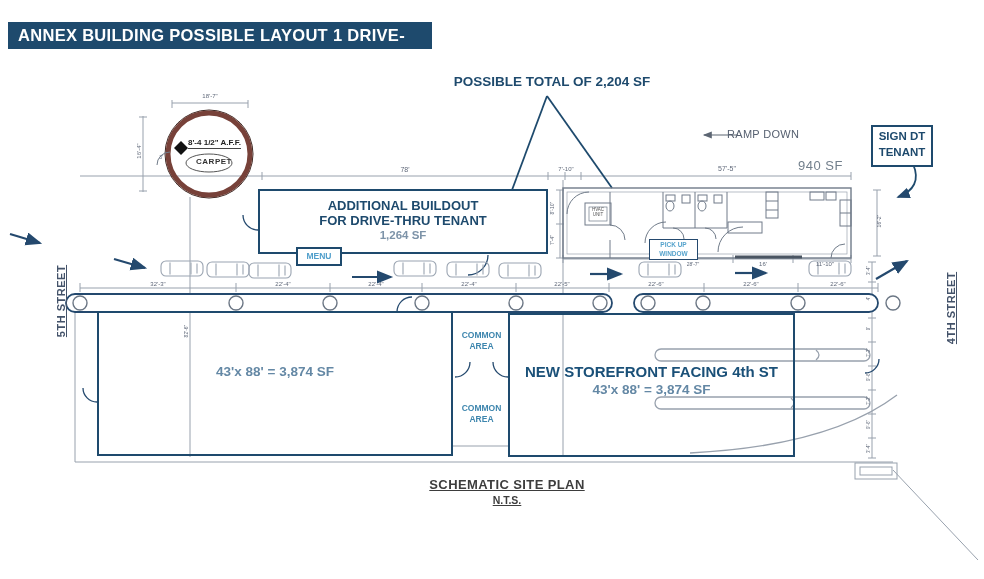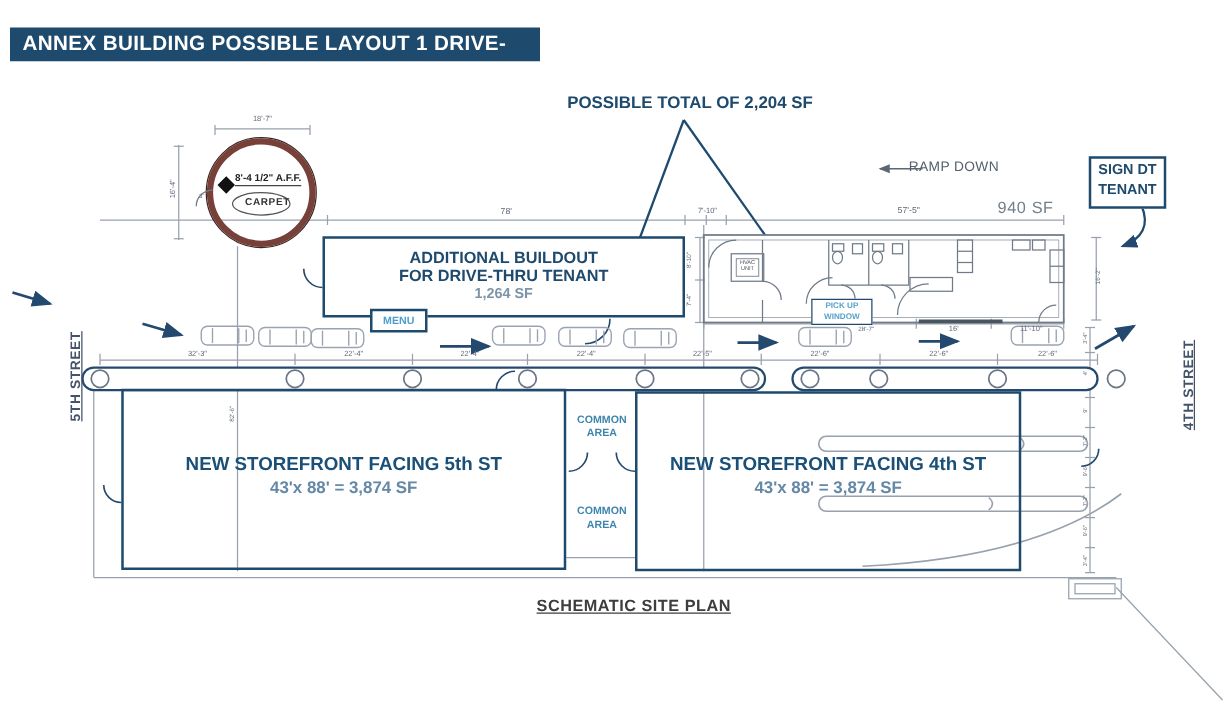--- a/index.html
+++ b/index.html
@@ -285,24 +285,23 @@
   <div class="dim" style="left:136px;top:281px;width:44px;">32'-3"</div>
   <div class="dim" style="left:261px;top:281px;width:44px;">22'-4"</div>
   <div class="dim" style="left:354px;top:281px;width:44px;">22'-4"</div>
   <div class="dim" style="left:447px;top:281px;width:44px;">22'-4"</div>
   <div class="dim" style="left:540px;top:281px;width:44px;">22'-5"</div>
   <div class="dim" style="left:634px;top:281px;width:44px;">22'-6"</div>
   <div class="dim" style="left:729px;top:281px;width:44px;">22'-6"</div>
   <div class="dim" style="left:816px;top:281px;width:44px;">22'-6"</div>
 
   <div class="store-box" style="left:97px;top:311px;width:356px;height:145px;padding-top:50px;">
-    <div class="l1">NEW STOREFRONT FACING 5th ST</div>
     <div class="l2">43'x 88' = 3,874 SF</div>
   </div>
-  <div class="store-box" style="left:508px;top:313px;width:309px;height:144px;padding-top:48px;">
+  <div class="store-box" style="left:508px;top:313px;width:287px;height:144px;padding-top:48px;">
     <div class="l1">NEW STOREFRONT FACING 4th ST</div>
     <div class="l2">43'x 88' = 3,874 SF</div>
   </div>
 
   <div class="dim dim5 rot" style="left:166px;top:328px;width:40px;">82'-6"</div>
 
   <div class="common" style="left:455px;top:330px;">
     <div>COMMON</div>
     <div>AREA</div>
   </div>
@@ -317,14 +316,15 @@
   <div class="dim rot" style="left:853px;top:350px;width:30px;font-size:4.5px;">7'-2"</div>
   <div class="dim rot" style="left:853px;top:374px;width:30px;font-size:4.5px;">9'-6"</div>
   <div class="dim rot" style="left:853px;top:398px;width:30px;font-size:4.5px;">7'-2"</div>
   <div class="dim rot" style="left:853px;top:422px;width:30px;font-size:4.5px;">9'-6"</div>
   <div class="dim rot" style="left:853px;top:446px;width:30px;font-size:4.5px;">3'-4"</div>
 
   <div class="street" style="left:17px;top:294px;">5TH STREET</div>
   <div class="street" style="left:907px;top:301px;">4TH STREET</div>
 
   <div class="lbl schem">SCHEMATIC SITE PLAN</div>
+  <div class="lbl nts">N.T.S.</div>
 
 </div>
 
 </body></html>

